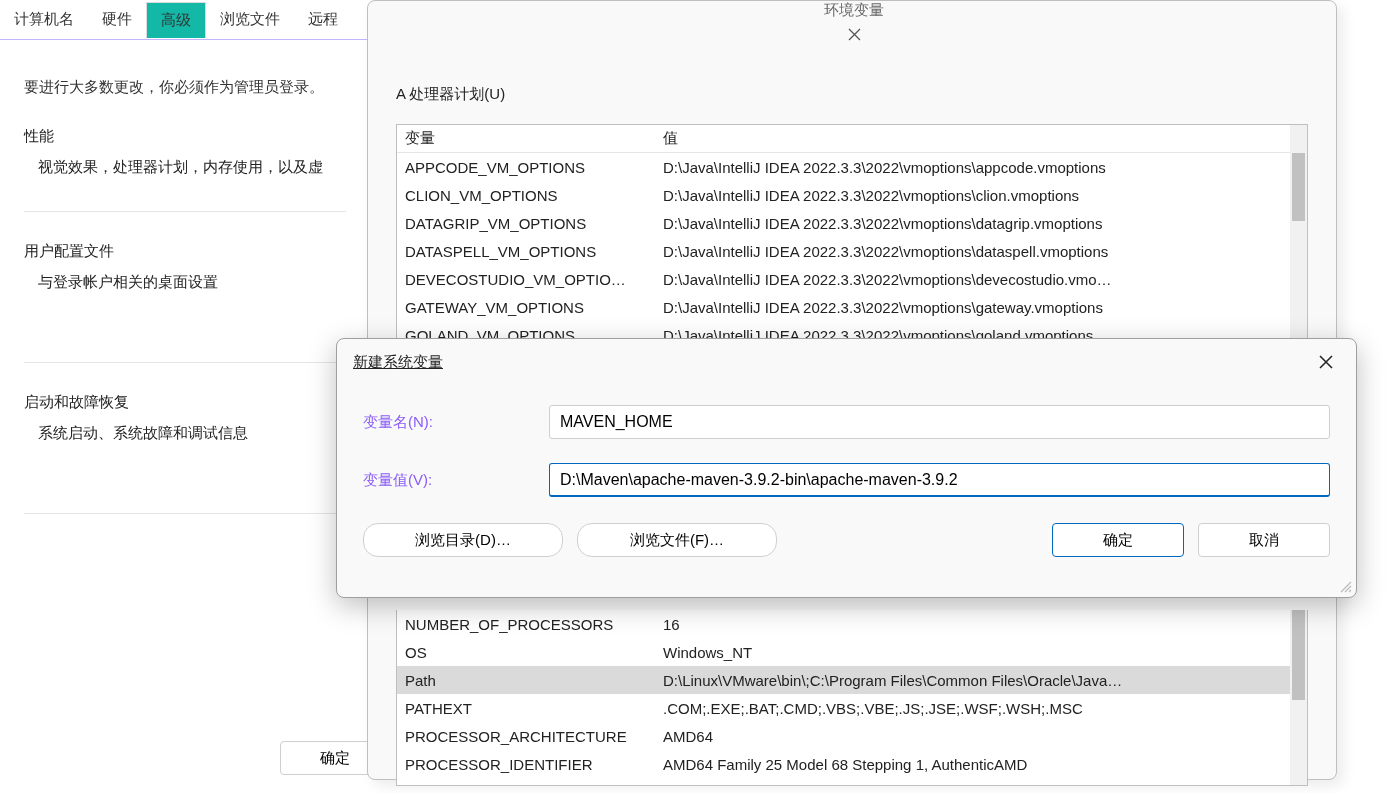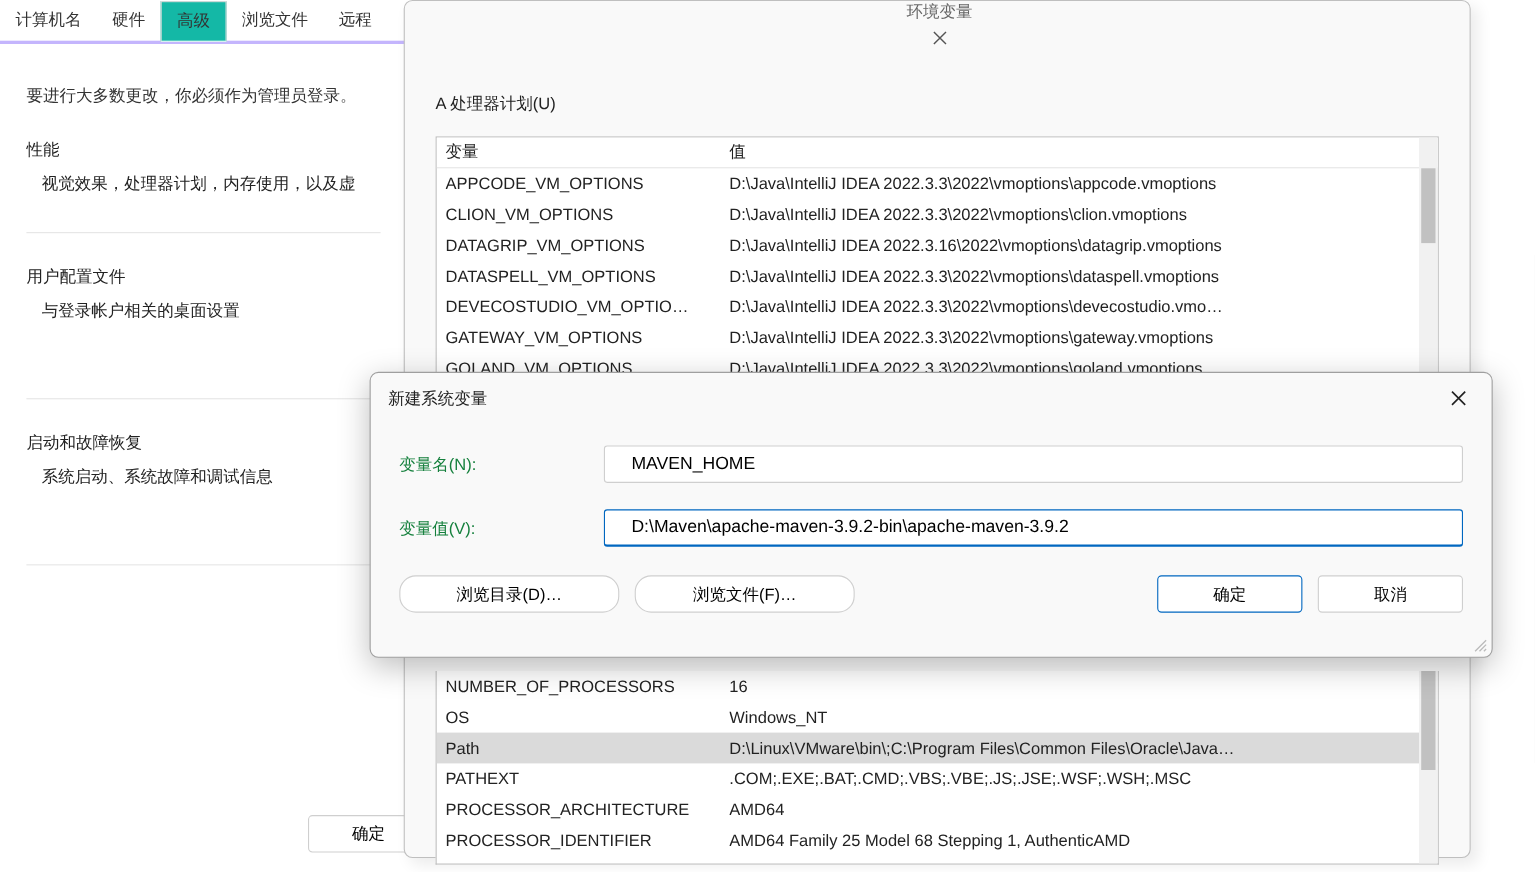--- a/index.html
+++ b/index.html
@@ -19,21 +19,21 @@
       position: absolute;
       left: 0;
       top: 0;
       width: 370px;
       height: 793px;
       background: #fff;
     }
     .tabs {
       display: flex;
       align-items: center;
-      border-bottom: 3px solid #c4b5fd;
+      border-bottom: 1px solid #c4b5fd;
       height: 40px;
       padding: 0 0 0 0;
     }
     .tab {
       padding: 8px 14px;
       font-size: 15px;
       color: #333;
       cursor: default;
     }
     .tab.active {
@@ -145,34 +145,34 @@
       box-shadow: 0 8px 28px rgba(0,0,0,0.25);
       z-index: 20;
     }
     .newvar-titlebar {
       height: 46px;
       display: flex;
       align-items: center;
       justify-content: space-between;
       padding: 0 12px 0 16px;
     }
-    .newvar-title { font-size: 15px; color: #222; }
+    .newvar-title { font-size: 15px; color: #222; text-decoration: underline; }
     .newvar-body { padding: 6px 26px 18px; }
     .field-row {
       display: flex;
       align-items: center;
       margin: 14px 0 24px;
     }
-    .field-label { width: 186px; font-size: 15px; color: #15803d; }
+    .field-label { width: 186px; font-size: 15px; color: #8b5cf6; }
     .field-input {
       flex: 1;
       height: 34px;
       border: 1px solid #cfcfcf;
       border-radius: 3px;
-      padding: 0 24px;
+      padding: 0 10px;
       font-size: 16px;
       font-family: inherit;
       background: #fff;
     }
     .field-input.focused {
       border: 1px solid #0067c0;
       border-bottom: 2px solid #0067c0;
     }
     .btn-row {
       display: flex;
@@ -249,21 +249,21 @@
           <div class="table-row">
             <div class="col var">APPCODE_VM_OPTIONS</div>
             <div class="col val">D:\Java\IntelliJ IDEA 2022.3.3\2022\vmoptions\appcode.vmoptions</div>
           </div>
           <div class="table-row">
             <div class="col var">CLION_VM_OPTIONS</div>
             <div class="col val">D:\Java\IntelliJ IDEA 2022.3.3\2022\vmoptions\clion.vmoptions</div>
           </div>
           <div class="table-row">
             <div class="col var">DATAGRIP_VM_OPTIONS</div>
-            <div class="col val">D:\Java\IntelliJ IDEA 2022.3.16\2022\vmoptions\datagrip.vmoptions</div>
+            <div class="col val">D:\Java\IntelliJ IDEA 2022.3.3\2022\vmoptions\datagrip.vmoptions</div>
           </div>
           <div class="table-row">
             <div class="col var">DATASPELL_VM_OPTIONS</div>
             <div class="col val">D:\Java\IntelliJ IDEA 2022.3.3\2022\vmoptions\dataspell.vmoptions</div>
           </div>
           <div class="table-row">
             <div class="col var">DEVECOSTUDIO_VM_OPTIO…</div>
             <div class="col val">D:\Java\IntelliJ IDEA 2022.3.3\2022\vmoptions\devecostudio.vmo…</div>
           </div>
           <div class="table-row">

